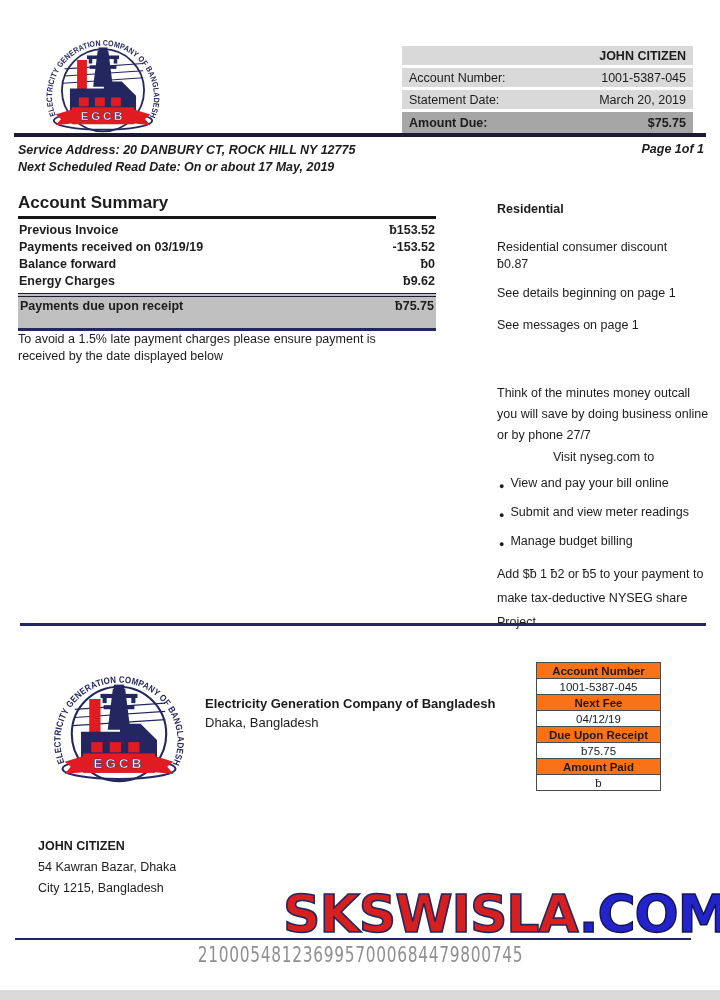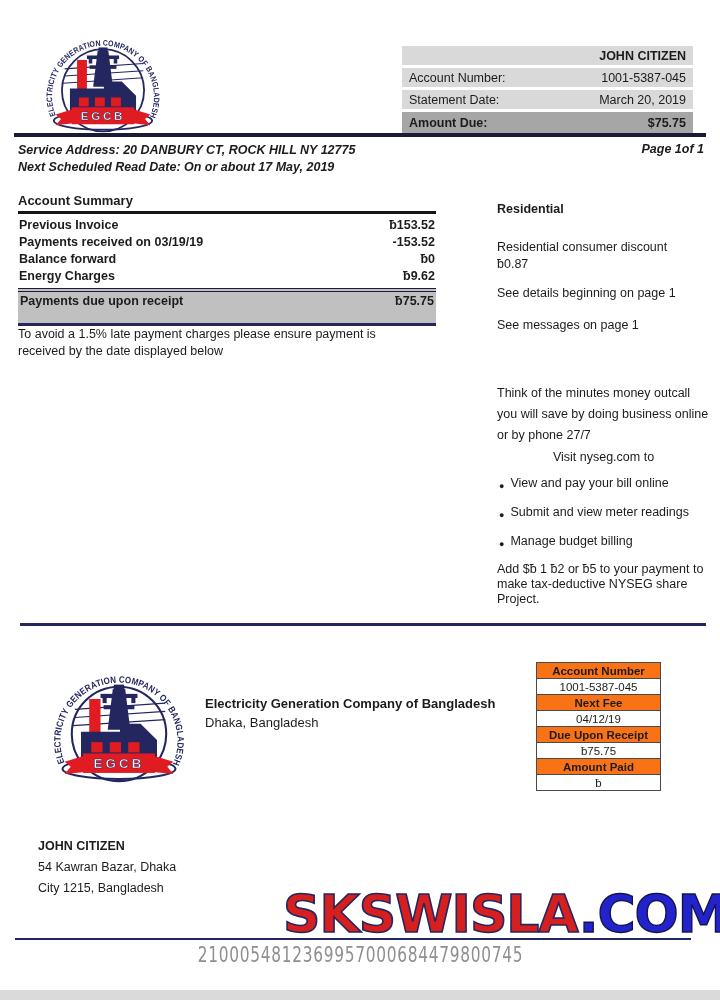--- a/index.html
+++ b/index.html
@@ -26,41 +26,41 @@
   .acct-table .row.due { background:#a6a6a6; font-weight:bold; height:21px; }
 
   .top-rule { position:absolute; left:14px; right:14px; top:133px; height:4px; background:#1b1b38; }
 
   
   .service-block { position:absolute; left:18px; top:142px; font-size:12.5px; font-style:italic; font-weight:bold; line-height:17px; }
   .page-label { position:absolute; right:16px; top:142px; font-size:12.5px; font-style:italic; font-weight:bold; }
 
   
   .summary { position:absolute; left:18px; top:193px; width:418px; font-size:12.5px; }
-  .summary h2 { font-size:13px; font-weight:bold; padding-bottom:3px; border-bottom:3px solid #161616; margin-bottom:3px; }
+  .summary h2 { font-size:17px; font-weight:bold; padding-bottom:3px; border-bottom:3px solid #161616; margin-bottom:3px; }
   .sum-row { display:flex; justify-content:space-between; line-height:17px; font-weight:600; padding:0 1px;gap:48px; }
   .sum-total {
     margin-top:3px; display:flex; justify-content:space-between; font-weight:bold;
     border-top:4px double #1b1b38; border-bottom:3px solid #23265f;
     background:#c0c0c0; padding:2px 2px 15px 2px;
   }
   .late-note { line-height:17px; width:400px; }
 
   
   .rightcol { position:absolute; left:497px; top:201px; width:213px; font-size:12.5px; line-height:16px; }
   .rc-title { font-weight:bold; }
   .rc-discount { margin-top:22px; line-height:17px; }
   .rc-see1 { margin-top:12px; }
   .rc-see2 { margin-top:16px; }
   .rc-promo { margin-top:50px; line-height:21px; }
   .rc-visit { margin-top:3px;text-align:center; }
   .rc-bullets { margin-top:10px; list-style:none; }
   .rc-bullets li { margin-bottom:10px; display:flex; }
   .rc-bullets .dot { font-size:9px; margin:3px 6px 0 2px; }
-  .rc-share { line-height:15px; }
+  .rc-share { line-height:24px; }
 
   .mid-rule { position:absolute; left:20px; right:14px; top:623px; height:3px; background:#23265f; }
 
   
   .company-block { position:absolute; left:205px; top:694px; font-size:13px; line-height:19px; }
   .company-block .co-name { font-weight:bold; }
 
   .stub-table { position:absolute; left:536px; top:663px; width:125px; font-size:11.5px; }
   .bt-row {
     height:17px; display:flex; align-items:center; justify-content:center;

